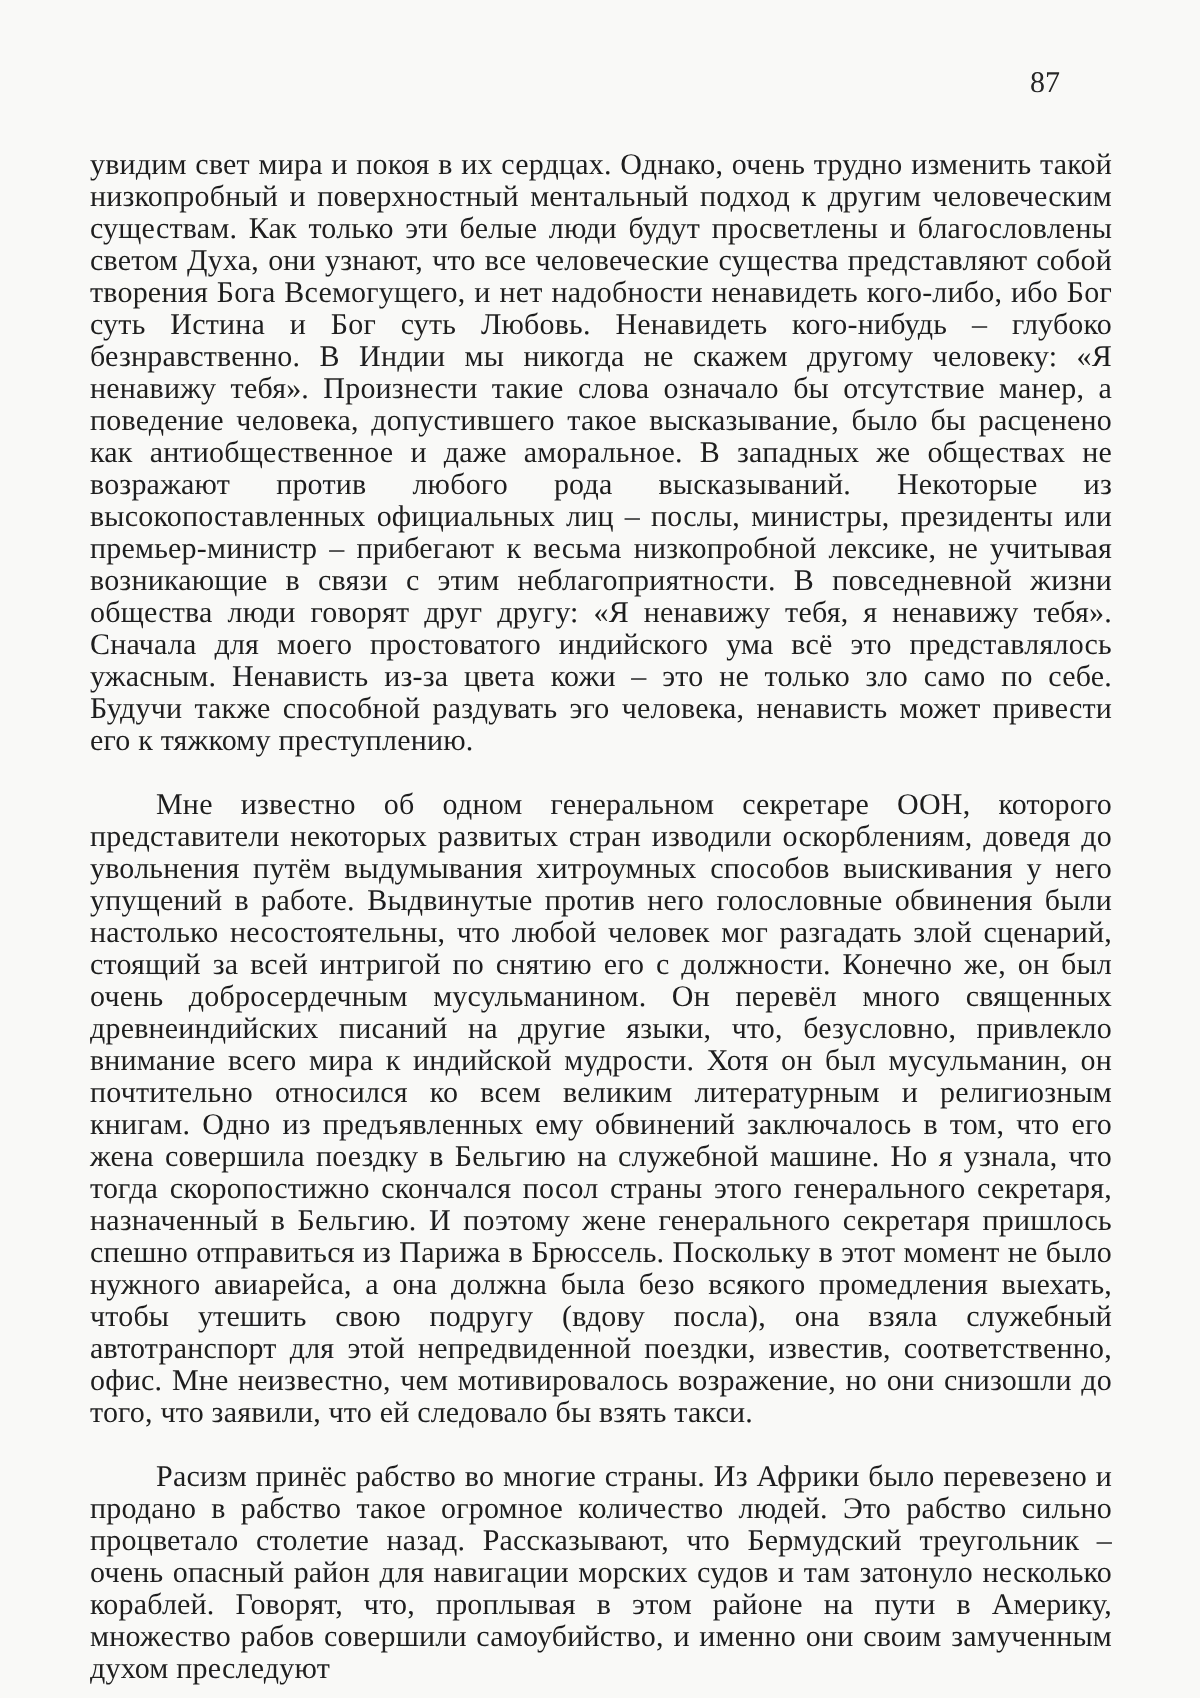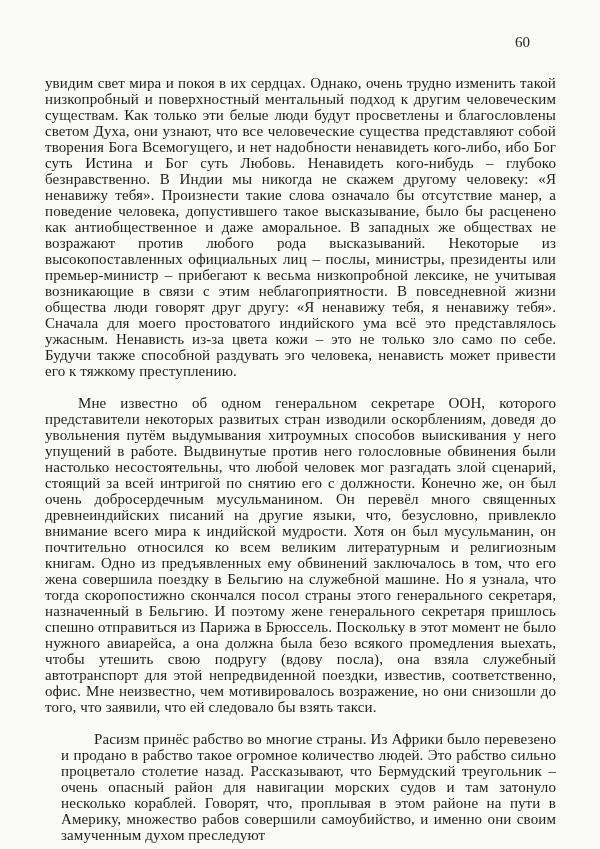--- a/index.html
+++ b/index.html
@@ -41,27 +41,26 @@
   }
   .body-text p {
     margin: 0 0 16px 0;
     padding: 0;
   }
   .body-text p.indent {
     text-indent: 33px;
   }
   .body-text p:last-child {
     margin-bottom: 0;
-    margin-left: 16px;
   }
 </style>
 </head>
 <body>
 
 <div class="page">
-  <div class="pagenum">60</div>
+  <div class="pagenum">87</div>
 
   <div class="body-text">
     <p>увидим свет мира и покоя в их сердцах. Однако, очень трудно изменить такой низкопробный и поверхностный ментальный подход к другим человеческим существам. Как только эти белые люди будут просветлены и благословлены светом Духа, они узнают, что все человеческие существа представляют собой творения Бога Всемогущего, и нет надобности ненавидеть кого-либо, ибо Бог суть Истина и Бог суть Любовь. Ненавидеть кого-нибудь – глубоко безнравственно. В Индии мы никогда не скажем другому человеку: «Я ненавижу тебя». Произнести такие слова означало бы отсутствие манер, а поведение человека, допустившего такое высказывание, было бы расценено как антиобщественное и даже аморальное. В западных же обществах не возражают против любого рода высказываний. Некоторые из высокопоставленных официальных лиц – послы, министры, президенты или премьер-министр – прибегают к весьма низкопробной лексике, не учитывая возникающие в связи с этим неблагоприятности. В повседневной жизни общества люди говорят друг другу: «Я ненавижу тебя, я ненавижу тебя». Сначала для моего простоватого индийского ума всё это представлялось ужасным. Ненависть из-за цвета кожи – это не только зло само по себе. Будучи также способной раздувать эго человека, ненависть может привести его к тяжкому преступлению.</p>
     <p class="indent">Мне известно об одном генеральном секретаре ООН, которого представители некоторых развитых стран изводили оскорблениям, доведя до увольнения путём выдумывания хитроумных способов выискивания у него упущений в работе. Выдвинутые против него голословные обвинения были настолько несостоятельны, что любой человек мог разгадать злой сценарий, стоящий за всей интригой по снятию его с должности. Конечно же, он был очень добросердечным мусульманином. Он перевёл много священных древнеиндийских писаний на другие языки, что, безусловно, привлекло внимание всего мира к индийской мудрости. Хотя он был мусульманин, он почтительно относился ко всем великим литературным и религиозным книгам. Одно из предъявленных ему обвинений заключалось в том, что его жена совершила поездку в Бельгию на служебной машине. Но я узнала, что тогда скоропостижно скончался посол страны этого генерального секретаря, назначенный в Бельгию. И поэтому жене генерального секретаря пришлось спешно отправиться из Парижа в Брюссель. Поскольку в этот момент не было нужного авиарейса, а она должна была безо всякого промедления выехать, чтобы утешить свою подругу (вдову посла), она взяла служебный автотранспорт для этой непредвиденной поездки, известив, соответственно, офис. Мне неизвестно, чем мотивировалось возражение, но они снизошли до того, что заявили, что ей следовало бы взять такси.</p>
     <p class="indent">Расизм принёс рабство во многие страны. Из Африки было перевезено и продано в рабство такое огромное количество людей. Это рабство сильно процветало столетие назад. Рассказывают, что Бермудский треугольник – очень опасный район для навигации морских судов и там затонуло несколько кораблей. Говорят, что, проплывая в этом районе на пути в Америку, множество рабов совершили самоубийство, и именно они своим замученным духом преследуют</p>
   </div>
 </div>
 
 </body></html>

